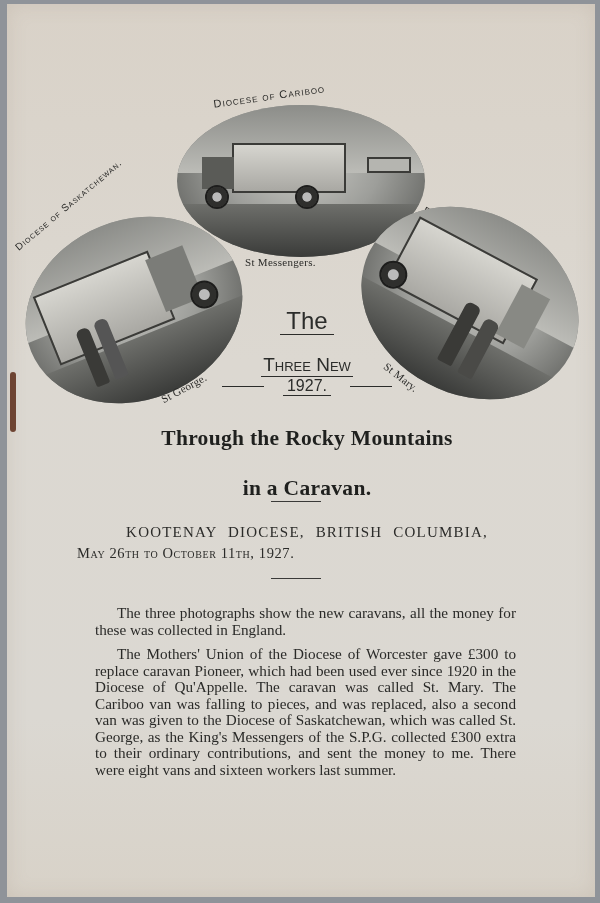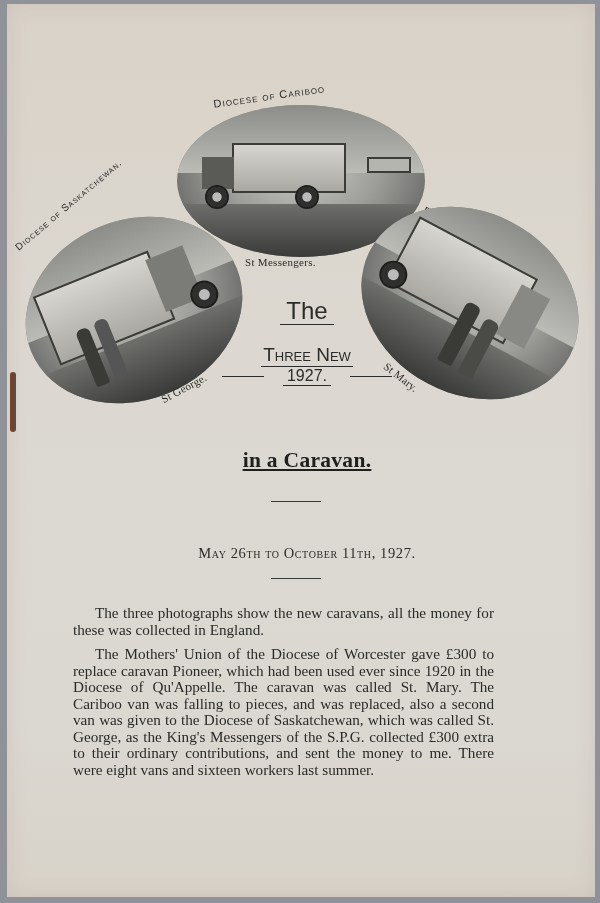--- a/index.html
+++ b/index.html
@@ -31,37 +31,37 @@
     .cab { position:absolute; background:#3d3e3b; }
     .wheel { position:absolute; border-radius:50%; background:radial-gradient(circle,#bbb 0 25%,#2f2f2d 30% 60%,#1d1d1c 62%); }
     .person { position:absolute; background:#3a3a37; border-radius:6px 6px 2px 2px; }
 
     .arc-label {
       position:absolute; font-family:"Liberation Sans","DejaVu Sans",sans-serif;
       color:#2a2a28; font-size:10px; letter-spacing:1px; white-space:nowrap;
     }
     .sc { font-variant:small-caps; }
 
-    .title-block { position:absolute; left:215px; top:294px; width:170px; text-align:center; color:#2b2c2a; font-family:"Liberation Sans",sans-serif; }
+    .title-block { position:absolute; left:215px; top:304px; width:170px; text-align:center; color:#2b2c2a; font-family:"Liberation Sans",sans-serif; }
     .t-the { font-size:24px; line-height:26px; display:inline-block; border-bottom:1px solid #2b2c2a; padding:0 6px; }
     .t-three { font-size:19px; line-height:22px; margin-top:19px; display:inline-block; border-bottom:1px solid #2b2c2a; padding:0 2px; font-variant:small-caps; }
     .t-caravans { font-size:27px; line-height:30px; margin-top:2px; display:inline-block; border-bottom:1px solid #2b2c2a; font-variant:small-caps; letter-spacing:0.5px; }
     .t-year-row { display:flex; align-items:center; justify-content:center; gap:19px; margin-top:0px; }
     .t-rule { width:44px; height:1px; background:#2b2c2a; }
     .t-year { font-size:16px; line-height:18px; border-bottom:1px solid #2b2c2a; padding:0 4px; }
 
     .heading {
       position:absolute; left:60px; width:480px; text-align:center;
       font-weight:bold; color:#1f201e; font-size:21.5px; letter-spacing:0.3px;
     }
     .short-rule { position:absolute; height:1px; background:#3a3a38; width:50px; }
     .sub1 { position:absolute; left:70px; width:460px; text-align:center; font-size:15px; color:#2b2b29; letter-spacing:1.2px; word-spacing:6px; }
-    .sub2 { position:absolute; left:70px; width:460px; text-align:center; font-size:14.5px; color:#2b2b29; letter-spacing:0.6px; font-variant:small-caps; }
+    .sub2 { position:absolute; left:70px; width:460px; text-align:left; font-size:14.5px; color:#2b2b29; letter-spacing:0.6px; font-variant:small-caps; }
 
-    .body-text { position:absolute; left:66px; width:421px; font-size:15.2px; line-height:16.5px; color:#2a2a28; text-align:justify; }
+    .body-text { position:absolute; left:88px; width:421px; font-size:15.2px; line-height:16.5px; color:#2a2a28; text-align:justify; }
     .body-text p { margin:0 0 8px 0; text-indent:22px; }
   </style>
 </head>
 <body>
 
 <div class="page">
 
   <div class="stain"></div>
 
   <div class="arc-label sc" style="left:206px; top:86px; transform:rotate(-8deg); font-size:11px;">Diocese of Cariboo</div>
@@ -103,24 +103,26 @@
   <div class="title-block">
     <div><span class="t-the">The</span></div>
     <div><span class="t-three">Three New</span></div>
     <div class="t-year-row">
       <span class="t-rule"></span>
       <span class="t-year">1927.</span>
       <span class="t-rule"></span>
     </div>
   </div>
 
-  <div class="heading" style="top:444px;text-decoration:underline;">in a Caravan.</div>
+  <div class="heading" style="top:422px;">Through the Rocky Mountains</div>
+  <div class="heading" style="top:472px;">in a Caravan.</div>
 
   <div class="short-rule" style="left:264px; top:497px;"></div>
 
+  <div class="sub1" style="top:520px;">KOOTENAY DIOCESE,  BRITISH COLUMBIA,</div>
   <div class="sub2" style="top:541px;">May 26th to October 11th, 1927.</div>
 
   <div class="short-rule" style="left:264px; top:574px;"></div>
 
   <div class="body-text" style="top:601px;">
     <p>The three photographs show the new caravans, all the money for these was collected in England.</p>
     <p>The Mothers' Union of the Diocese of Worcester gave £300 to replace caravan Pioneer, which had been used ever since 1920 in the Diocese of Qu'Appelle.  The caravan was called St. Mary.  The Cariboo van was falling to pieces, and was replaced, also a second van was given to the Diocese of Saskatchewan, which was called St. George, as the King's Messengers of the S.P.G. collected £300 extra to their ordinary contributions, and sent the money to me. There were eight vans and sixteen workers last summer.</p>
   </div>
 
 </div>

